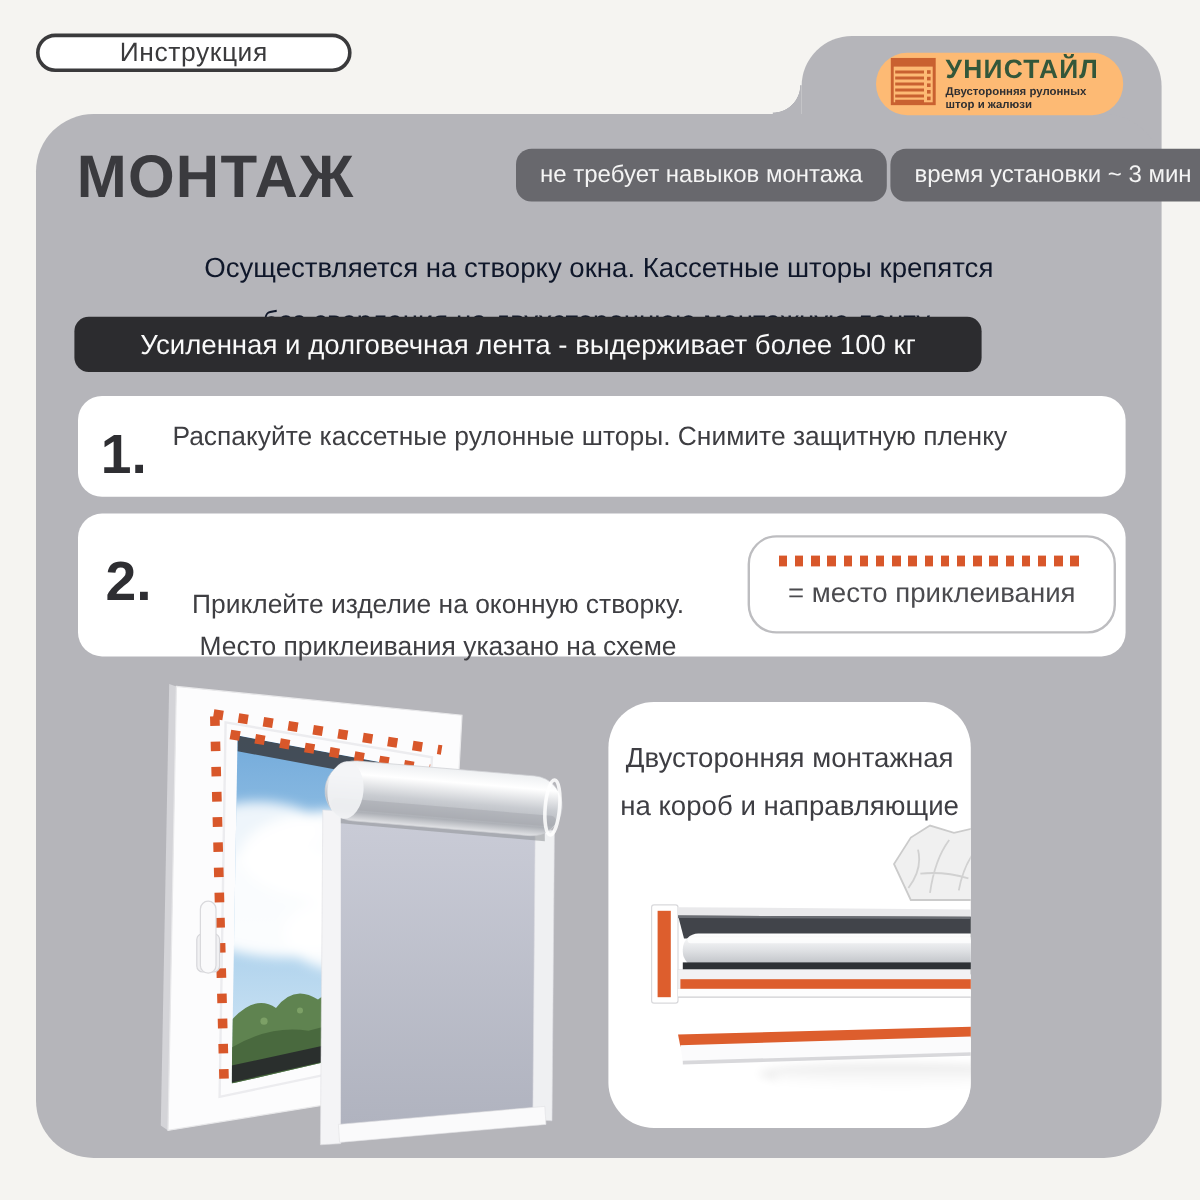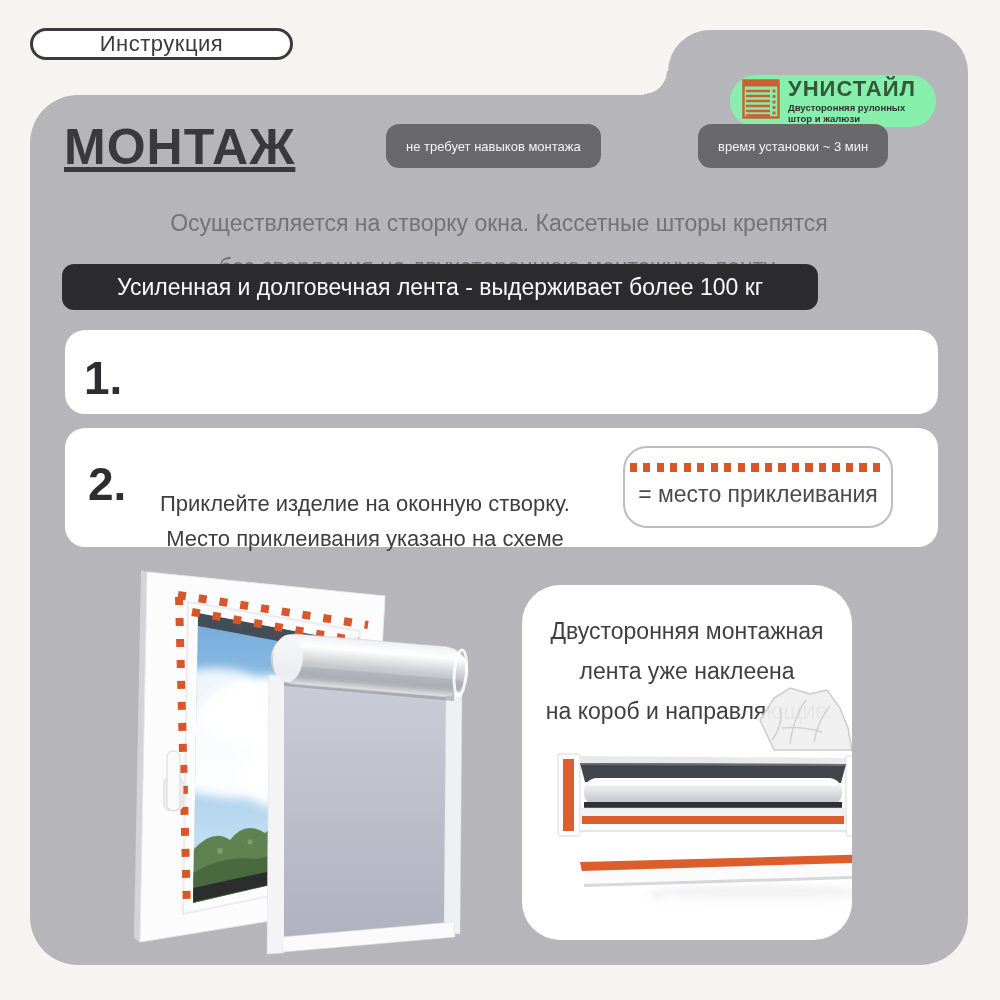--- a/index.html
+++ b/index.html
@@ -29,40 +29,40 @@
     background:radial-gradient(circle 24px at 0 0, rgba(181,181,186,0) 0 22.5px, #b5b5ba 23px);
   }
   .canvas{
     left:30px;top:95px;width:938px;height:870px;
     background:#b5b5ba;border-radius:48px;
   }
 
   
   .logo-card{
     left:730px;top:44px;width:206px;height:52px;
-    background:#86efac;border-radius:26px;
-    display:flex;align-items:center;padding-left:12px;box-sizing:border-box;margin-top:31px;
+    background:#fdba74;border-radius:26px;
+    display:flex;align-items:center;padding-left:12px;box-sizing:border-box;
   }
   .logo-text{margin-left:8px;line-height:1;}
   .logo-title{font-size:22px;font-weight:bold;color:#33573a;letter-spacing:1px;}
   .logo-sub{font-size:9.5px;font-weight:bold;color:#2f2f31;line-height:1.2;margin-top:2px;}
 
   
   .page-title{
-    left:64px;top:118px;font-size:50px;font-weight:bold;color:#3a3a3e;letter-spacing:1px;text-decoration:underline;
+    left:64px;top:118px;font-size:50px;font-weight:bold;color:#3a3a3e;letter-spacing:1px;
   }
   .feature-badge{
     top:124px;height:44px;background:#68686d;border-radius:13px;
     display:flex;align-items:center;justify-content:center;
-    padding:0 20px;color:#f4f4f4;font-size:13px;white-space:nowrap;box-sizing:border-box;
+    padding:0 20px;color:#f4f4f4;font-size:20px;white-space:nowrap;box-sizing:border-box;margin-left:44px;
   }
   .badge-1{left:386px;}
   .badge-2{left:698px;}
 
-  .intro-text{left:30px;width:938px;top:201px;text-align:center;color:#737373;font-size:23px;line-height:44px;}
+  .intro-text{left:30px;width:938px;top:201px;text-align:center;color:#0f172a;font-size:23px;line-height:44px;}
   .intro-text div{white-space:nowrap;}
 
   .highlight-bar{
     left:62px;top:264px;width:756px;height:46px;background:#2c2c2f;border-radius:12px;
     display:flex;align-items:center;justify-content:center;
     color:#fafafa;font-size:23px;white-space:nowrap;
   }
 
   
   .step-card{left:65px;width:873px;background:#ffffff;border-radius:20px;}
@@ -70,33 +70,33 @@
   .step-2{top:428px;height:119px;}
   .step-number{position:absolute;font-size:46px;font-weight:600;color:#2e2e32;}
   .step-1 .step-number{left:19px;top:21px;}
   .step-2 .step-number{left:23px;top:29px;}
   .step-text{position:absolute;text-align:center;color:#3e3e42;font-size:22px;line-height:35px;}
   .step-text div{white-space:nowrap;}
   .step-1 .step-text{left:60px;right:80px;top:16px;}
   .step-2 .step-text{left:40px;width:520px;top:26px;margin-top:32px;}
 
   .legend-box{
-    position:absolute;left:558px;top:18px;width:270px;height:82px;
+    position:absolute;left:558px;top:18px;width:307px;height:82px;
     background:#ffffff;border:2px solid #bdbdc0;border-radius:24px;box-sizing:border-box;
     display:flex;flex-direction:column;align-items:center;padding-top:15px;
   }
   .legend-dashes{
     width:256px;height:9px;
     background:repeating-linear-gradient(90deg,#d8572a 0 7px,rgba(0,0,0,0) 7px 13.5px);
   }
   .legend-label{margin-top:9px;font-size:23px;color:#4b4b4f;white-space:nowrap;}
 
   
   .note-card{
-    left:522px;top:585px;width:330px;height:355px;background:#ffffff;border-radius:38px;
+    left:507px;top:585px;width:302px;height:355px;background:#ffffff;border-radius:38px;
     overflow:hidden;
   }
   .note-text{position:absolute;left:0;right:0;top:26px;text-align:center;color:#3e3e43;font-size:23px;line-height:40px;}
   .note-text div{white-space:nowrap;}
   .cassette-svg{position:absolute;left:0;top:95px;}
 
   .window-svg{left:45px;top:558px;}
 </style>
 </head>
 <body>
@@ -148,20 +148,21 @@
 <div class="abs intro-text">
   <div>Осуществляется на створку окна. Кассетные шторы крепятся</div>
   <div>без сверления на двухстороннюю монтажную ленту.</div>
 </div>
 
 <div class="abs highlight-bar">Усиленная и долговечная лента - выдерживает более 100 кг</div>
 
 <div class="abs step-card step-1">
   <div class="step-number">1.</div>
   <div class="step-text">
+    <div>Распакуйте кассетные рулонные шторы. Снимите защитную пленку</div>
   </div>
 </div>
 
 <div class="abs step-card step-2">
   <div class="step-number">2.</div>
   <div class="step-text">
     <div>Приклейте изделие на оконную створку.</div>
     <div>Место приклеивания указано на схеме</div>
   </div>
   <div class="legend-box">
@@ -241,21 +242,20 @@
       <rect x="232" y="106" width="188" height="9" rx="4.5" fill="#a2a5ab" opacity="0.45"></rect>
       <ellipse cx="243" cy="99" rx="15" ry="24" fill="#f3f4f6" opacity="0.9"></ellipse>
       <ellipse cx="416" cy="99" rx="6" ry="23" fill="none" stroke="#ffffff" stroke-width="3" opacity="0.85"></ellipse>
     </g>
   </g>
 </svg>
 
 <div class="abs note-card">
   <div class="note-text">
     <div>Двусторонняя монтажная</div>
-    <div>лента уже наклеена</div>
     <div>на короб и направляющие</div>
   </div>
 
   <svg class="cassette-svg" width="361" height="260" viewBox="0 0 361 260">
     <defs>
       <linearGradient id="rollGrad" x1="0" y1="0" x2="0" y2="1">
         <stop offset="0" stop-color="#ffffff"></stop>
         <stop offset="0.5" stop-color="#dfe1e4"></stop>
         <stop offset="1" stop-color="#b9bcc1"></stop>
       </linearGradient>

